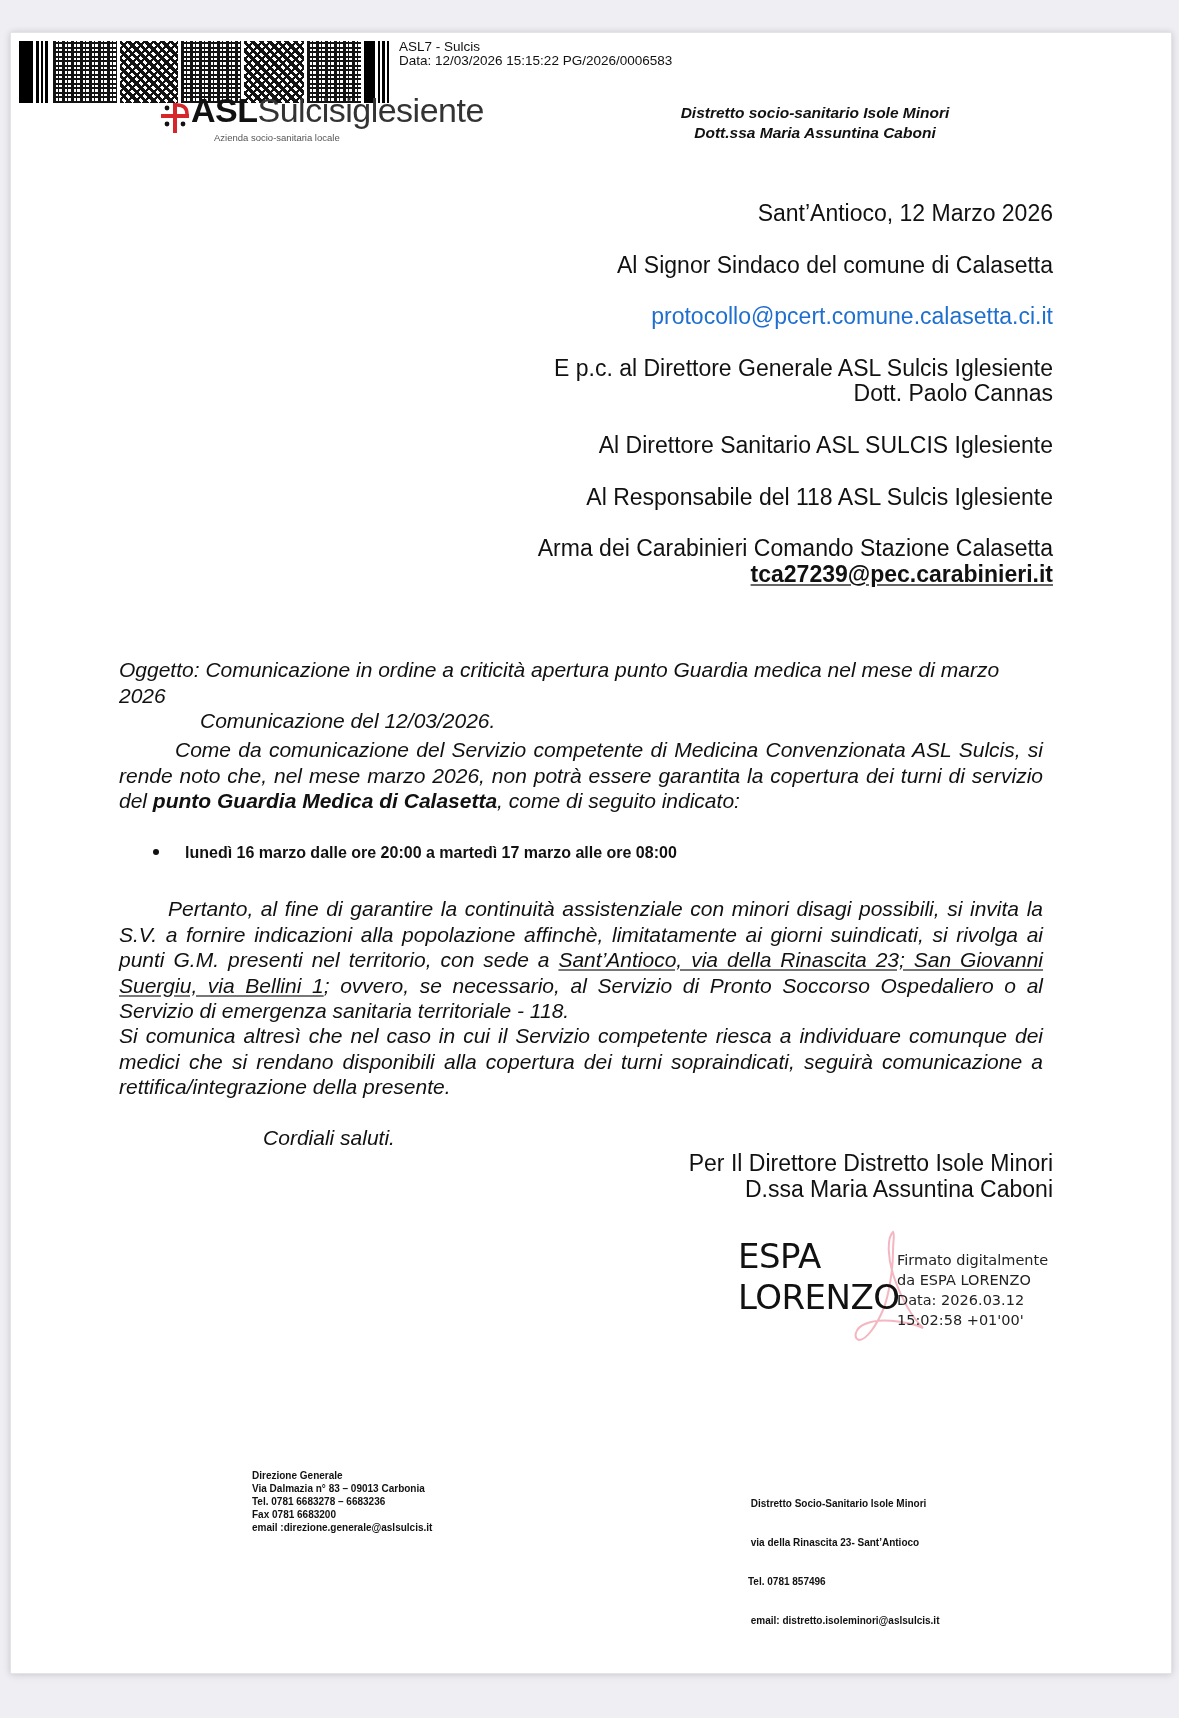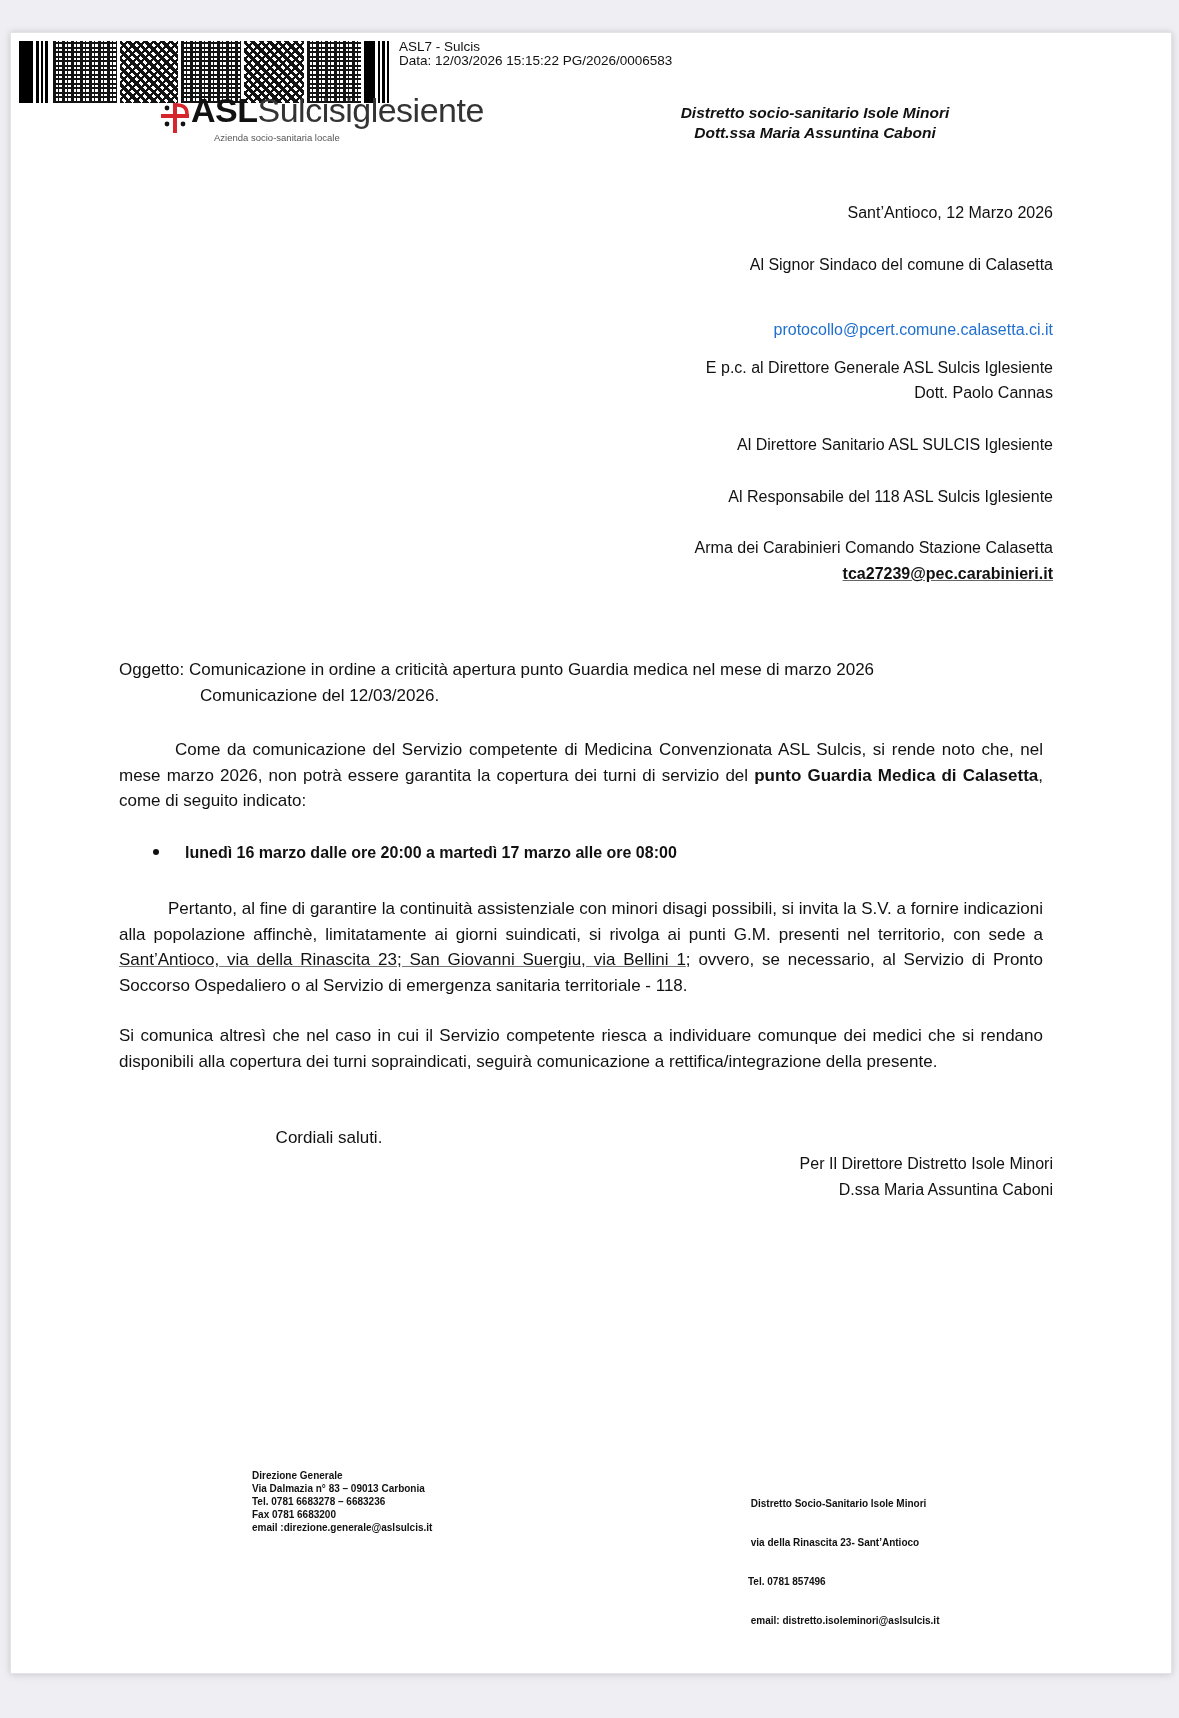--- a/index.html
+++ b/index.html
@@ -38,25 +38,25 @@
   .logo { left:150px; top:58px; height:56px; }
   .logo .cross { position:absolute; left:0; top:12px; width:28px; height:30px; }
   .logo .brand { position:absolute; left:30px; top:0px; font-size:34px; line-height:38px; white-space:nowrap; letter-spacing:-0.5px; }
   .logo .brand b { font-weight:bold; color:#111; }
   .logo .brand span { color:#333; font-weight:normal; }
   .logo .tagline { position:absolute; left:53px; top:41px; font-size:9.5px; color:#555; white-space:nowrap; }
   
   .hdr { right:288px; top:70px; width:460px; text-align:center; font-style:italic; font-weight:bold; font-size:15.5px; line-height:20px; }
   .hdr div { text-align:center; }
   
-  .r { position:absolute; right:118px; text-align:right; font-size:16px; line-height:24px; white-space:nowrap; }
+  .r { position:absolute; right:118px; text-align:right; font-size:23px; line-height:24px; white-space:nowrap; }
   .link-blue { color:#1f6fce; }
   .u { text-decoration:underline; text-decoration-color:#666;font-weight:bold; }
   
-  .body { position:absolute; left:108px; width:924px; font-size:17px; line-height:25.5px; }
+  .body { position:absolute; left:108px; width:924px; font-size:21px; line-height:25.5px;font-style:italic; }
   .just { text-align:justify; }
   .indent { text-indent:56px; }
   .subject-line2 { padding-left:81px; }
   .bullet { position:absolute; left:142px; font-weight:bold; font-size:16px; line-height:24px; white-space:nowrap; }
   .bullet .dot { display:inline-block; width:6px; height:6px; background:#111; border-radius:50%; margin-right:26px; vertical-align:middle; position:relative; top:-2px; }
   .underline-addr { text-decoration:underline; text-decoration-color:#777;margin-top:38px; }
   
   .sig { left:727px; top:1203px; width:320px; height:140px; }
   .sig .name { position:absolute; left:0; top:0; font-size:34px; line-height:41px; color:#111; font-family:"DejaVu Sans", sans-serif; letter-spacing:-0.5px; }
   .sig .meta { position:absolute; left:159px; top:14px; font-size:14.5px; line-height:20px; color:#222; font-family:"DejaVu Sans", sans-serif; white-space:nowrap; }
@@ -116,21 +116,21 @@
   </div>
 
   <div class="abs hdr" style="right:auto; left:574px; width:460px;">
     <div>Distretto socio-sanitario Isole Minori</div>
     <div>Dott.ssa Maria Assuntina Caboni</div>
   </div>
 
   <div class="r" style="top:168px">Sant’Antioco, 12 Marzo 2026</div>
 
   <div class="r" style="top:220px">Al Signor Sindaco del comune di Calasetta</div>
-  <div class="r link-blue" style="top:285px">protocollo@pcert.comune.calasetta.ci.it</div>
+  <div class="r link-blue" style="top:271px">protocollo@pcert.comune.calasetta.ci.it</div>
   <div class="r" style="top:323px">
     <div>E p.c. al Direttore Generale ASL Sulcis Iglesiente</div>
     <div style="margin-top:1px">Dott. Paolo Cannas</div>
   </div>
   <div class="r" style="top:400px">Al Direttore Sanitario ASL SULCIS Iglesiente</div>
   <div class="r" style="top:452px">Al Responsabile del 118 ASL Sulcis Iglesiente</div>
   <div class="r" style="top:503px">
     <div>Arma dei Carabinieri Comando Stazione Calasetta</div>
     <div class="u" style="margin-top:2px">tca27239@pec.carabinieri.it</div>
   </div>
@@ -148,20 +148,35 @@
 
   <div class="body just" style="top:990px;">Si comunica altresì che nel caso in cui il Servizio competente riesca a individuare comunque dei medici che si rendano disponibili alla copertura dei turni sopraindicati, seguirà comunicazione a rettifica/integrazione della presente.</div>
 
   <div class="body" style="top:1092px; left:168px; width:300px;text-align:center;">Cordiali saluti.</div>
 
   <div class="r" style="top:1118px; line-height:25.5px;">
     <div>Per Il Direttore  Distretto Isole Minori</div>
     <div>D.ssa Maria Assuntina Caboni</div>
   </div>
 
+  <div class="abs sig">
+    <svg class="acrobat" viewBox="0 0 90 120">
+      <path d="M50 4 C44 10 44 30 52 52 C60 74 70 90 80 100 C72 96 40 88 22 96 C12 100 10 110 16 112 C24 112 34 96 40 82 C46 68 50 40 50 24 C50 12 52 6 50 4 Z" fill="none" stroke="#f4b6c0" stroke-width="2"></path>
+    </svg>
+    <div class="name">
+      <div>ESPA</div>
+      <div>LORENZO</div>
+    </div>
+    <div class="meta">
+      <div>Firmato digitalmente</div>
+      <div>da ESPA LORENZO</div>
+      <div>Data: 2026.03.12</div>
+      <div>15:02:58 +01'00'</div>
+    </div>
+  </div>
 
   <div class="foot" style="left:241px; top:1436px;">
     <div>Direzione Generale</div>
     <div>Via Dalmazia n° 83 – 09013 Carbonia</div>
     <div>Tel. 0781 6683278 – 6683236</div>
     <div>Fax 0781 6683200</div>
     <div>email :direzione.generale@aslsulcis.it</div>
   </div>
   <div class="foot" style="left:737px; top:1438px; white-space:pre;">
     <div> Distretto Socio-Sanitario Isole Minori</div>

